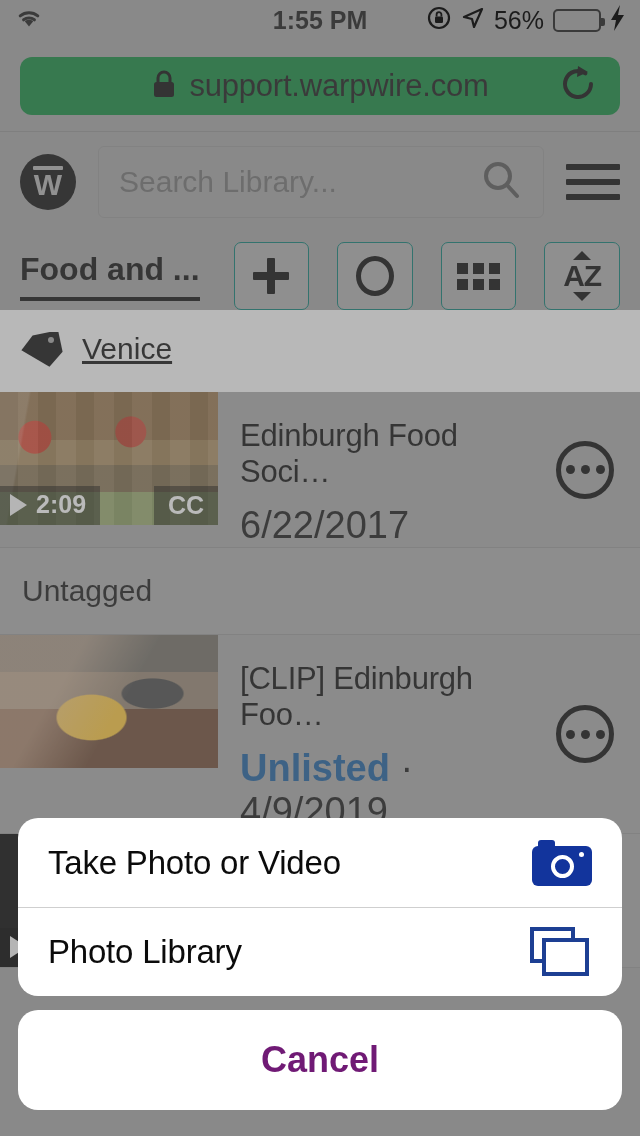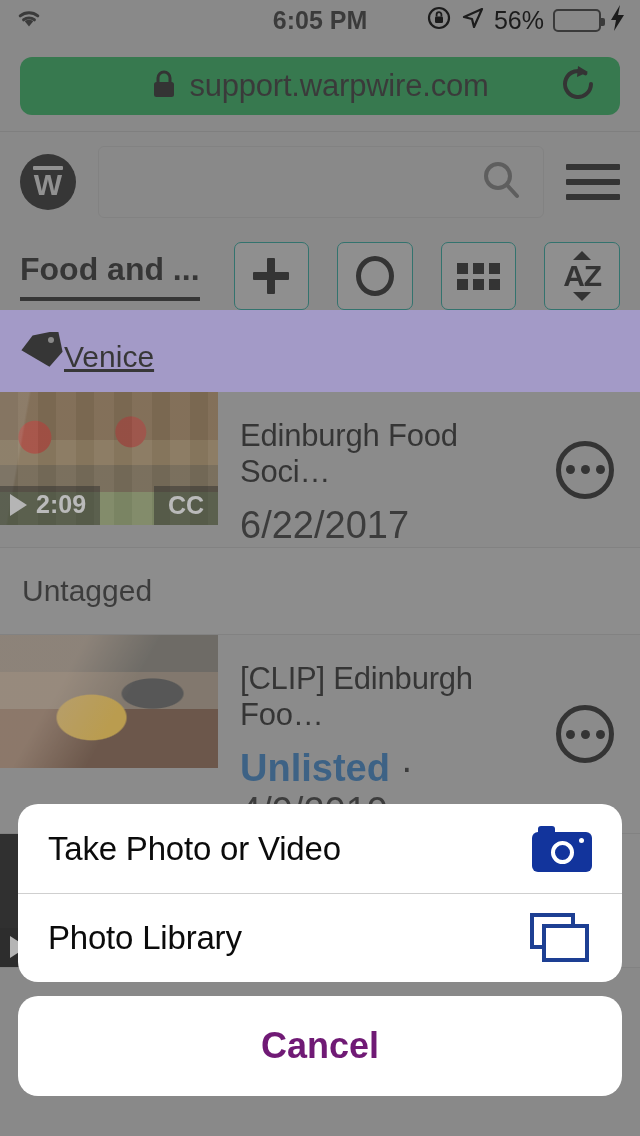--- a/index.html
+++ b/index.html
@@ -97,21 +97,21 @@
   .circ { width:38px; height:40px; border:5px solid #111; border-radius:50%; }
   .grid { display:grid; grid-template-columns:repeat(3,11px); grid-template-rows:repeat(2,11px); gap:5px; }
   .grid i { background:#111; display:block; }
   .azbox { display:flex; flex-direction:column; align-items:center; justify-content:center; line-height:1; }
   .azbox .az { font-size:30px; font-weight:bold; color:#111; letter-spacing:-1px; }
   .tri-up, .tri-dn { width:0; height:0; border-left:9px solid transparent; border-right:9px solid transparent; }
   .tri-up { border-bottom:9px solid #111; margin-bottom:1px; }
   .tri-dn { border-top:9px solid #111; margin-top:1px; }
 
   
-  .tagrow { display:flex; align-items:flex-end; padding:22px 20px 18px 20px; background:#c4b5fd; }
+  .tagrow { display:flex; align-items:flex-start; gap:18px; padding:22px 20px 18px 20px; background:#e5e5e5; }
   .tag-label { font-size:30px; color:#151515; text-decoration:underline; }
 
   
   .sec-head { background:#a0a0a0; padding:26px 22px; font-size:30px; color:#1d1d1d; border-bottom:1px solid #8f8f8f; }
   .mitem { display:flex; align-items:stretch; background:#9d9d9d; border-bottom:1px solid #8f8f8f; }
   .thumb { width:218px; height:133px; position:relative; flex:none; overflow:hidden; }
   .badge-dur {
     position:absolute; left:0; bottom:0; background:rgba(0,0,0,.45);
     color:#e8e8e8; font-size:25px; font-weight:bold; padding:4px 14px 6px 10px;
     display:flex; align-items:center; gap:9px;
@@ -161,21 +161,21 @@
   .art-dark { position:absolute; inset:0; background:#0b0b0b; }
   .art-dark::after {
     content:""; position:absolute; left:44%; top:10%; width:30%; height:90%;
     background:radial-gradient(ellipse at 50% 40%, #b9876a 0 40%, #2a1a12 75%, transparent 80%);
   }
 
   
   #dim { position:absolute; inset:0; background:rgba(110,110,110,.38); }
 
   #sheet-wrap {
-    position:absolute; left:0; right:0; bottom:16px;
+    position:absolute; left:0; right:0; bottom:2px;
     padding:0 18px 24px 18px;
   }
   .sheet {
     background:#fff; border-radius:20px; overflow:hidden;
   }
   .sheet-row {
     height:89px; display:flex; align-items:center;
     padding:0 30px; position:relative;
   }
   .sheet-row + .sheet-row { border-top:1px solid #cfcfcf; }
@@ -211,21 +211,21 @@
     <div class="statusbar">
       <div class="sb-left">
         <span>
           <svg width="30" height="22" viewBox="0 0 30 22">
             <path d="M15 19.5l-4.2-5.2a6.6 6.6 0 018.4 0z" fill="#1c1c1c"></path>
             <path d="M6.2 8.8a14 14 0 0117.6 0" stroke="#1c1c1c" stroke-width="3" fill="none" stroke-linecap="round"></path>
             <path d="M9.6 12.8a9 9 0 0110.8 0" stroke="#1c1c1c" stroke-width="3" fill="none" stroke-linecap="round"></path>
           </svg>
         </span>
       </div>
-      <div class="sb-center">6:05 PM</div>
+      <div class="sb-center">1:55 PM</div>
       <div class="sb-right">
         <span>
           <svg width="26" height="26" viewBox="0 0 26 26">
             <circle cx="13" cy="13" r="10" stroke="#1c1c1c" stroke-width="2.2" fill="none"></circle>
             <rect x="9" y="11.5" width="8" height="6.5" rx="1.2" fill="#1c1c1c"></rect>
             <path d="M10.6 11.5v-2a2.4 2.4 0 014.8 0v2" stroke="#1c1c1c" stroke-width="1.8" fill="none"></path>
           </svg>
         </span>
         <span>
           <svg width="24" height="24" viewBox="0 0 24 24">
@@ -261,20 +261,21 @@
         </span>
       </div>
     </div>
 
     <div class="apphead">
       <div class="wlogo">
         <span class="bar"></span>
         <span class="w">W</span>
       </div>
       <div class="searchbox">
+        <span class="ph">Search Library...</span>
         <span class="mag">
           <svg width="40" height="40" viewBox="0 0 40 40">
             <circle cx="17" cy="16" r="12" stroke="#555" stroke-width="4" fill="none"></circle>
             <path d="M26 25l10 11" stroke="#555" stroke-width="4" stroke-linecap="round"></path>
           </svg>
         </span>
       </div>
       <div class="hamburger">
         <span></span>
           <span></span>

